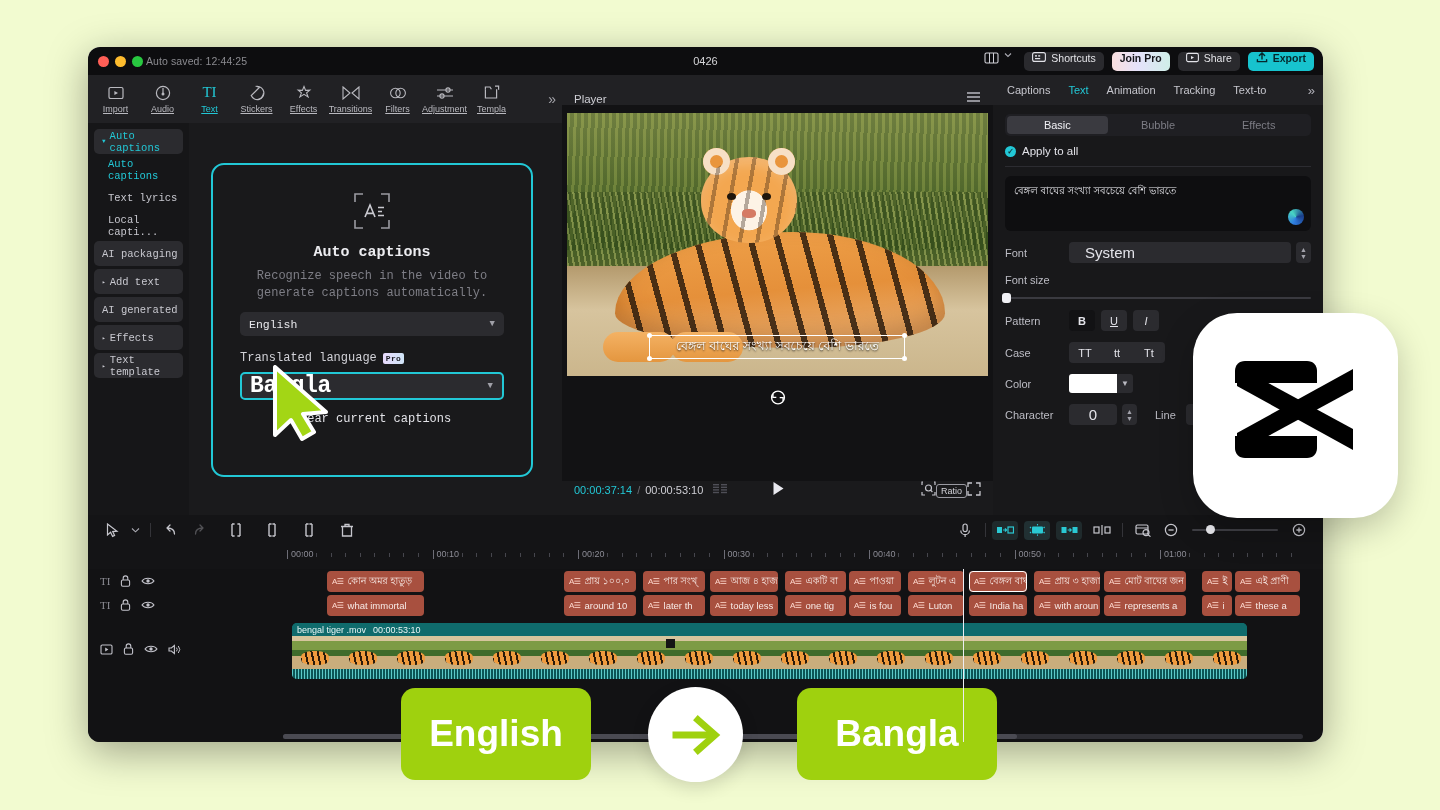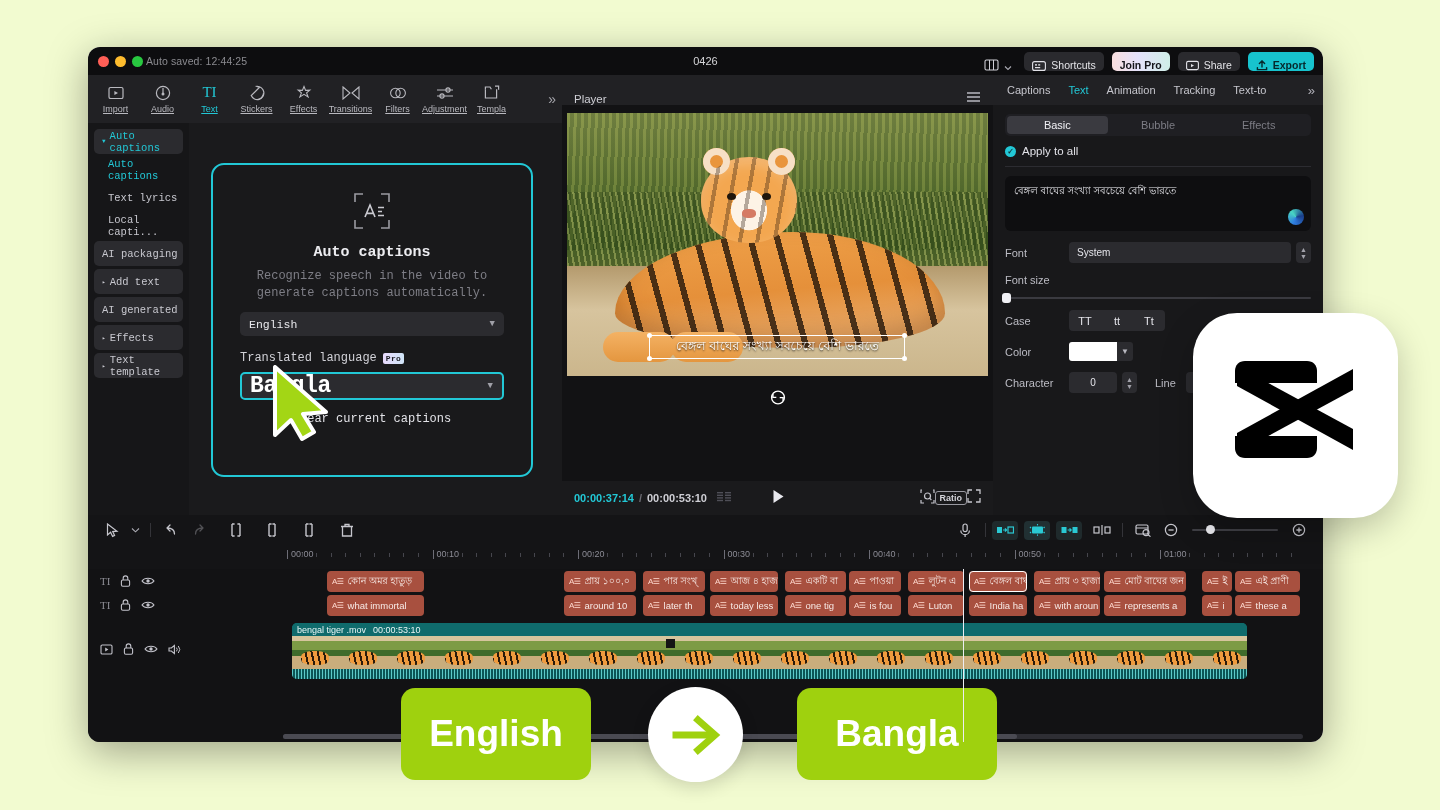--- a/index.html
+++ b/index.html
@@ -32,21 +32,21 @@
   }
   #win-title {
     position: absolute; left: 0; right: 0; text-align: center;
     color: #d6d6d9; font-size: 11px; pointer-events: none;
   }
   #title-right {
     margin-left: auto; display: flex; align-items: center;
     gap: 8px; padding-right: 9px;
   }
   .tb-btn {
-    display: flex; align-items: flex-end; gap: 5px;
+    display: flex; align-items: flex-start; gap: 5px;
     height: 19px; padding: 0 8px; border-radius: 5px;
     background: #2a2a2e; color: #e4e4e8; font-size: 10.5px;
     cursor: pointer; white-space: nowrap;
   }
   .tb-btn.plain { background: transparent; padding: 0 4px; }
   #join-pro {
     background: linear-gradient(90deg,#f9dede,#e5e2fb 45%,#cfeee8);
     color: #14141a; font-weight: bold;
   }
   #export-btn { background: #17c3ce; color: #06282c; font-weight: bold; }
@@ -220,22 +220,22 @@
   }
   #caption-bn {
     position: absolute; left: 0; right: 0; top: 222px; height: 24px;
     display:flex; align-items:center; justify-content:center;
     color: #ffffff; font-size: 12.5px; text-shadow: 0 1px 2px rgba(0,0,0,.85);
     white-space: nowrap;
   }
   .cap-handle { position:absolute; width:5px; height:5px; background:#fff; border-radius:50%; }
   #reset-rot { position: absolute; left: 50%; top: 284px; transform: translateX(-50%); cursor:pointer; }
   #player-bottom {
-    height: 34px; display: flex; align-items: center; padding: 0 12px;
-    background: #1a1a1c; position: relative; font-weight: bold;
+    height: 34px; display: flex; align-items: flex-start; padding: 0 12px;
+    background: #1a1a1c; position: relative;
   }
   #time-cur { color: #22c8d6; font-size: 11px; }
   #time-sep { color: #6d6d74; font-size: 11px; margin: 0 5px; }
   #time-total { color: #cfcfd5; font-size: 11px; }
   #pb-left { display:flex; align-items:center; }
   #play-btn { position:absolute; left:50%; transform:translateX(-50%); cursor:pointer; }
   #pb-right { margin-left:auto; display:flex; align-items:center; }
   #ratio-btn {
     border:1px solid #9a9aa2; border-radius:3px; color:#d2d2d8;
     font-size:9px; padding:1px 4px; cursor:pointer;
@@ -271,21 +271,21 @@
   }
   #ai-orb {
     position:absolute; right: 7px; bottom: 6px; width: 16px; height: 16px;
     border-radius: 50%;
     background: conic-gradient(from 200deg, #2f7de0, #49d6c3, #1a3e8a, #2f7de0);
   }
   .prow { display:flex; align-items:center; margin-top: 11px; }
   .plabel { width: 64px; color:#bcbcc4; font-size: 11px; }
   .pfield {
     flex:1; height: 21px; background:#2b2b2f; border-radius:4px;
-    display:flex; align-items:center; padding: 0 8px; color:#e4e4ea; font-size:10px;
+    display:flex; align-items:center; padding: 0 16px; color:#e4e4ea; font-size:15px;
   }
   .stepper {
     width:15px; height:21px; margin-left:5px; background:#2b2b2f; border-radius:4px;
     display:flex; flex-direction:column; align-items:center; justify-content:center;
     color:#a2a2aa; font-size:7px; line-height:7px; cursor:pointer;
   }
   #fontsize-label { color:#bcbcc4; font-size:11px; margin-top: 11px; }
   #fs-track { height:2px; background:#3a3a40; border-radius:2px; margin-top: 11px; position:relative; }
   #fs-knob { position:absolute; left:-3px; top:-4px; width:9px; height:10px;
     background:#f1f1f5; border-radius:3px; cursor:pointer; }
@@ -744,20 +744,26 @@
           <span class="plabel">Font</span>
           <span class="pfield">System</span>
           <span class="stepper">▲<br>▼</span>
         </div>
 
         <div id="fontsize-label">Font size</div>
         <div id="fs-track">
           <div id="fs-knob"></div>
         </div>
 
+        <div class="prow">
+          <span class="plabel">Pattern</span>
+          <span class="sq-btn on" style="font-weight:bold;">B</span>
+          <span class="sq-btn" style="text-decoration:underline;">U</span>
+          <span class="sq-btn" style="font-style:italic;">I</span>
+        </div>
 
         <div class="prow">
           <span class="plabel">Case</span>
           <span id="case-group">
             <span class="case-b">TT</span>
             <span class="case-b">tt</span>
             <span class="case-b">Tt</span>
           </span>
         </div>
 

